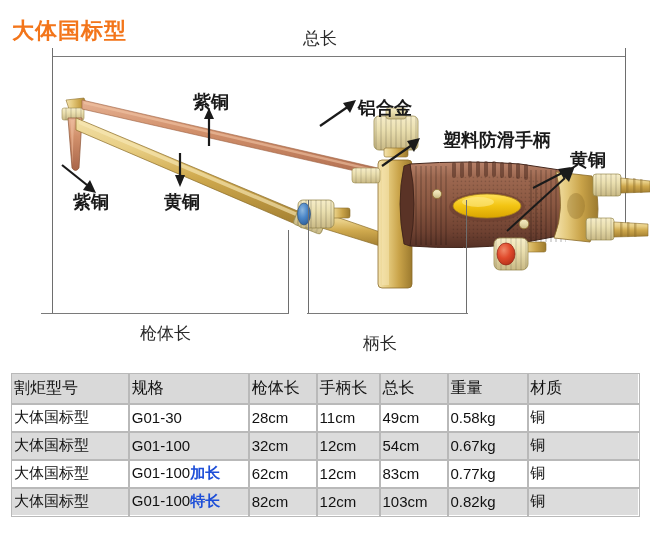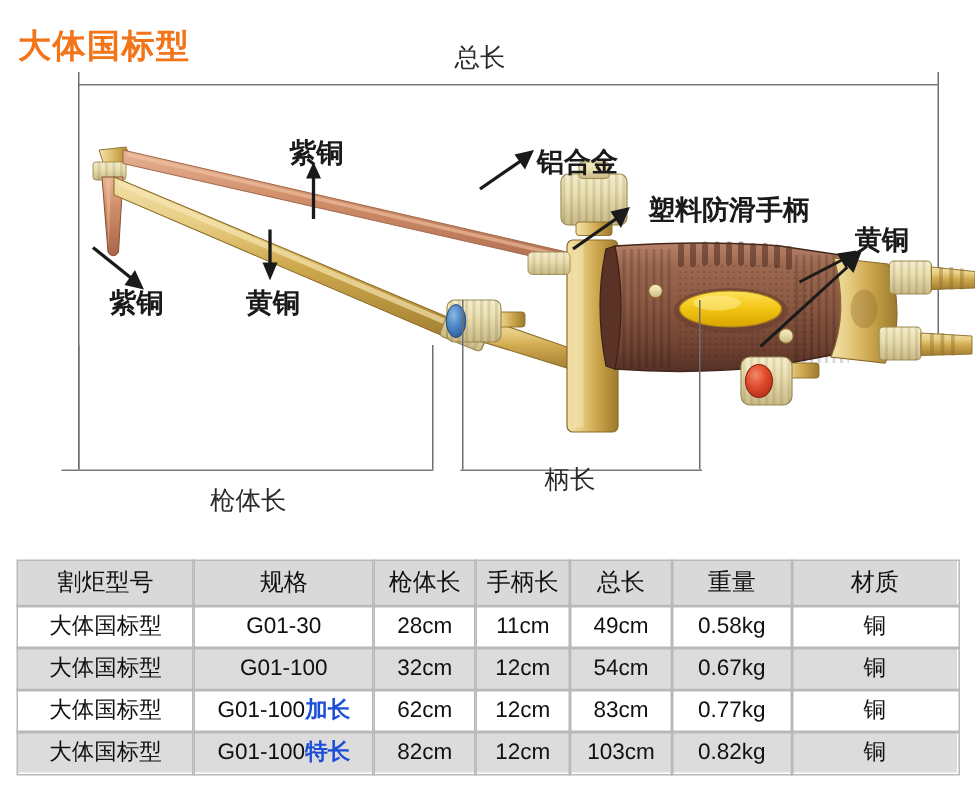--- a/index.html
+++ b/index.html
@@ -60,21 +60,21 @@
   #spec-table {
     position: absolute;
     left: 11px; top: 373px;
     width: 628px;
     border-collapse: collapse;
     background: #fff;
   }
   #spec-table td, #spec-table th {
     border: 1.5px solid #ffffff;
     outline: 1px solid #b9b9b9;
-    text-align: center;
+    text-align: left;
     vertical-align: middle;
     font-size: 15px;
     color: #111;
     height: 28px;
     padding: 0 2px;
     font-weight: normal;
     white-space: nowrap;
   }
   #spec-table thead th {
     background: #d9d9d9;
@@ -276,21 +276,21 @@
     <line x1="9" y1="38" x2="9" y2="9" stroke="#1a1a1a" stroke-width="2.2"></line>
     <polygon points="9,0 4,11 14,11" fill="#1a1a1a"></polygon>
   </svg>
 
   <div class="anno" style="left:358px; top:96px;">铝合金</div>
   <svg class="arrow-svg" style="left:320px; top:100px; width:36px; height:26px;" viewBox="0 0 36 26">
     <line x1="0" y1="26" x2="29" y2="6" stroke="#1a1a1a" stroke-width="2.2"></line>
     <polygon points="36,0 23,3 30,13" fill="#1a1a1a"></polygon>
   </svg>
 
-  <div class="anno" style="left:432px; top:128px;">塑料防滑手柄</div>
+  <div class="anno" style="left:443px; top:128px;">塑料防滑手柄</div>
   <svg class="arrow-svg" style="left:382px; top:138px; width:38px; height:28px;" viewBox="0 0 38 28">
     <line x1="0" y1="28" x2="30" y2="7" stroke="#1a1a1a" stroke-width="2.2"></line>
     <polygon points="38,0 25,3 32,14" fill="#1a1a1a"></polygon>
   </svg>
 
   <div class="anno" style="left:570px; top:148px;">黄铜</div>
   <svg class="arrow-svg" style="left:533px; top:167px; width:38px; height:22px;" viewBox="0 0 38 22">
     <line x1="0" y1="21" x2="29" y2="6" stroke="#1a1a1a" stroke-width="2"></line>
     <polygon points="38,0 25,2 31,12" fill="#1a1a1a"></polygon>
   </svg>
@@ -312,21 +312,21 @@
   </svg>
 
   <div class="dim-v" style="left:52px; top:230px; height:83px;"></div>
   <div class="dim-v" style="left:288px; top:230px; height:83px;"></div>
   <div class="dim-h" style="left:41px; top:313px; width:248px;"></div>
   <div class="dim-label" style="left:140px; top:322px;">枪体长</div>
 
   <div class="dim-v" style="left:308px; top:200px; height:113px;"></div>
   <div class="dim-v" style="left:466px; top:200px; height:113px;"></div>
   <div class="dim-h" style="left:307px; top:313px; width:161px;"></div>
-  <div class="dim-label" style="left:363px; top:308px;text-align:right;">柄长</div>
+  <div class="dim-label" style="left:363px; top:332px;text-align:right;">柄长</div>
 
   <table id="spec-table">
     <thead>
       <tr>
         <th class="col-model">割炬型号</th>
         <th class="col-spec">规格</th>
         <th class="col-body">枪体长</th>
         <th class="col-grip">手柄长</th>
         <th class="col-total">总长</th>
         <th class="col-weight">重量</th>

